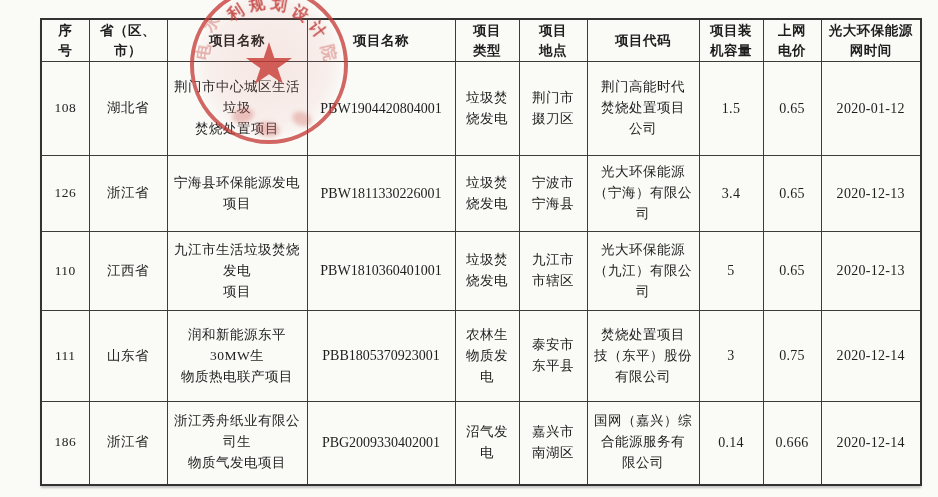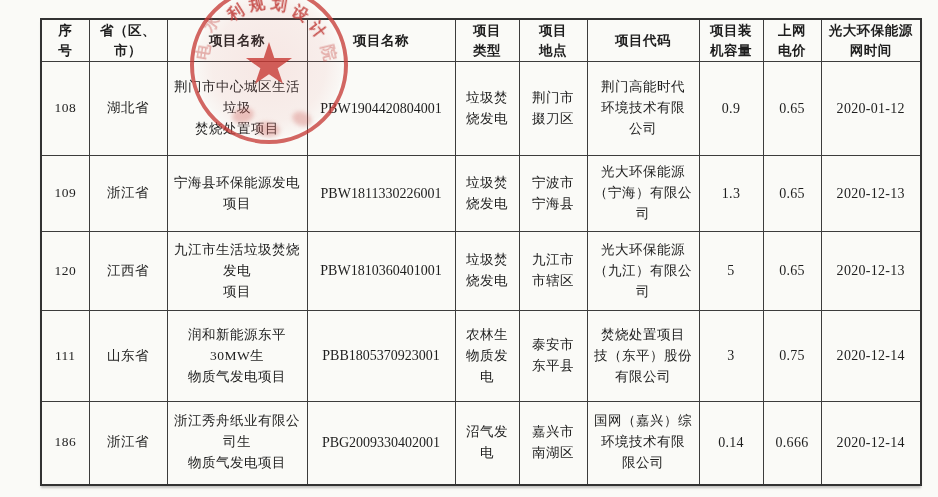--- a/index.html
+++ b/index.html
@@ -96,64 +96,64 @@
       <td>108</td>
       <td>湖北省</td>
       <td>荆门市中心城区生活垃圾
 焚烧处置项目</td>
       <td class="code">PBW1904420804001</td>
       <td>垃圾焚
 烧发电</td>
       <td>荆门市
 掇刀区</td>
       <td>荆门高能时代
-环境技术有限
+焚烧处置项目
 公司</td>
-      <td class="num">0.9</td>
+      <td class="num">1.5</td>
       <td class="num">0.65</td>
       <td class="date">2020-01-12</td>
     </tr>
     <tr style="height:76px">
-      <td>109</td>
+      <td>126</td>
       <td>浙江省</td>
       <td>宁海县环保能源发电项目</td>
       <td class="code">PBW1811330226001</td>
       <td>垃圾焚
 烧发电</td>
       <td>宁波市
 宁海县</td>
       <td>光大环保能源
 （宁海）有限公
 司</td>
-      <td class="num">1.3</td>
+      <td class="num">3.4</td>
       <td class="num">0.65</td>
       <td class="date">2020-12-13</td>
     </tr>
     <tr style="height:79px">
-      <td>120</td>
+      <td>110</td>
       <td>江西省</td>
       <td>九江市生活垃圾焚烧发电
 项目</td>
       <td class="code">PBW1810360401001</td>
       <td>垃圾焚
 烧发电</td>
       <td>九江市
 市辖区</td>
       <td>光大环保能源
 （九江）有限公
 司</td>
       <td class="num">5</td>
       <td class="num">0.65</td>
       <td class="date">2020-12-13</td>
     </tr>
     <tr style="height:91px">
       <td>111</td>
       <td>山东省</td>
       <td>润和新能源东平30MW生
-物质气发电项目</td>
+物质热电联产项目</td>
       <td class="code">PBB1805370923001</td>
       <td>农林生
 物质发
 电</td>
       <td>泰安市
 东平县</td>
       <td>焚烧处置项目
 技（东平）股份
 有限公司</td>
       <td class="num">3</td>
@@ -164,21 +164,21 @@
       <td>186</td>
       <td>浙江省</td>
       <td>浙江秀舟纸业有限公司生
 物质气发电项目</td>
       <td class="code">PBG2009330402001</td>
       <td>沼气发
 电</td>
       <td>嘉兴市
 南湖区</td>
       <td>国网（嘉兴）综
-环境技术有限
+合能源服务有
 限公司</td>
       <td class="num">0.14</td>
       <td class="num">0.666</td>
       <td class="date">2020-12-14</td>
     </tr>
   </tbody>
     </table>
 </div>
 
 <div class="seal">

